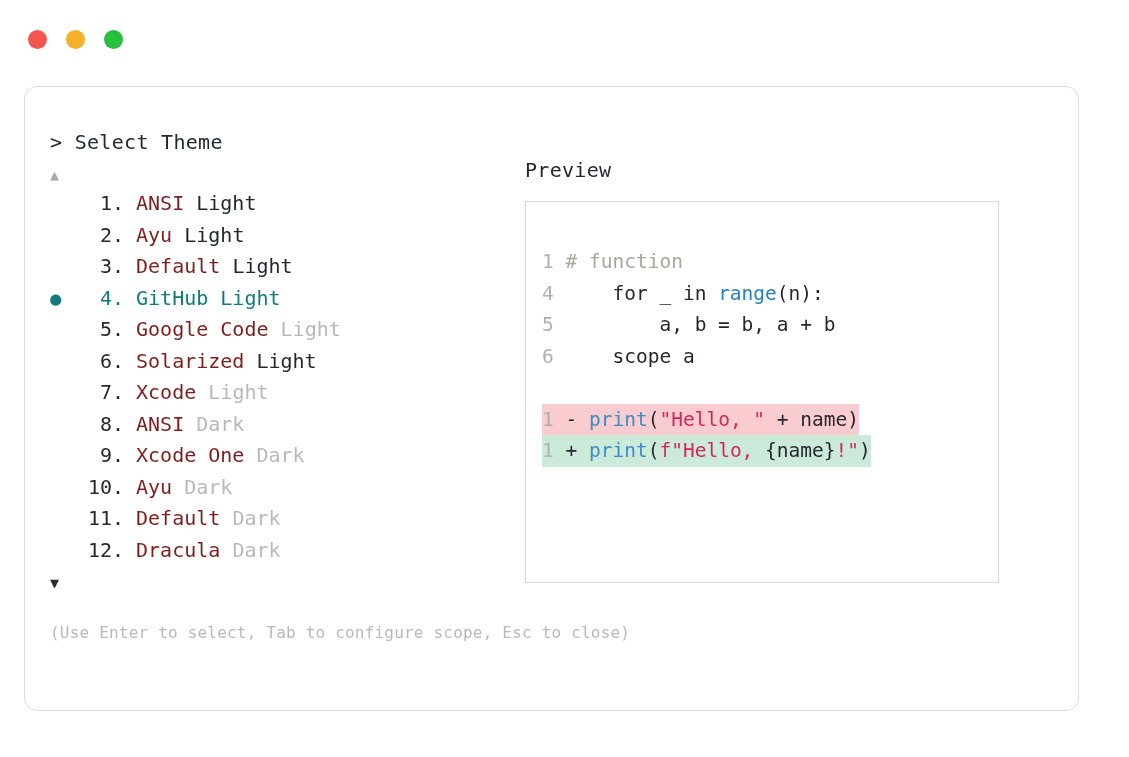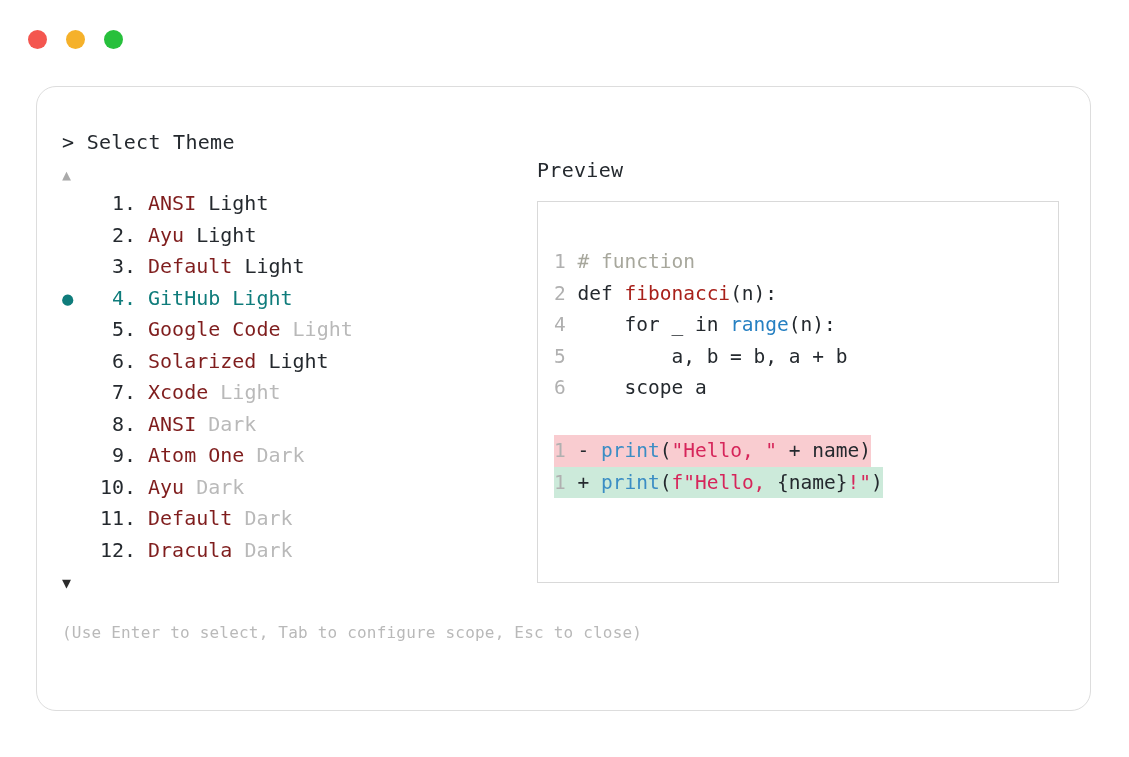--- a/index.html
+++ b/index.html
@@ -25,27 +25,27 @@
   }
   .dot {
     width: 19px;
     height: 19px;
     border-radius: 50%;
   }
 
   
   #card {
     position: absolute;
-    left: 36px;
+    left: 24px;
     top: 86px;
     width: 1055px;
     height: 625px;
     box-sizing: border-box;
     border: 1.5px solid #dddddd;
-    border-radius: 20px;
+    border-radius: 13px;
     background: #ffffff;
   }
 
   
   #left-col {
     position: absolute;
     left: 25px;
     top: 42px;
     width: 460px;
   }
@@ -116,21 +116,21 @@
     margin-top: 30px;
     font-size: 16px;
     color: #b9b9b9;
     white-space: pre;
     letter-spacing: 0.2px;
   }
 
   
   #preview-box {
     margin-top: 18px;
-    width: 522px;
+    width: 474px;
     height: 382px;
     box-sizing: border-box;
     border: 1.5px solid #d9d9d9;
     background: #ffffff;
     padding: 44px 0 0 16px;
   }
   .code-line {
     font-size: 19.5px;
     line-height: 31.5px;
     white-space: pre;
@@ -172,35 +172,34 @@
     <div class="scroll-arrow" id="arrow-up">▲</div>
     <div id="theme-list">
         <div class="theme-row"><span class="bullet-cell"></span><span class="idx-cell">1.</span><span class="name-cell"> ANSI </span><span class="suffix-cell">Light</span></div>
         <div class="theme-row"><span class="bullet-cell"></span><span class="idx-cell">2.</span><span class="name-cell"> Ayu </span><span class="suffix-cell">Light</span></div>
         <div class="theme-row"><span class="bullet-cell"></span><span class="idx-cell">3.</span><span class="name-cell"> Default </span><span class="suffix-cell">Light</span></div>
         <div class="theme-row selected"><span class="bullet-cell">●</span><span class="idx-cell">4.</span><span class="name-cell"> GitHub </span><span class="suffix-cell">Light</span></div>
         <div class="theme-row"><span class="bullet-cell"></span><span class="idx-cell">5.</span><span class="name-cell"> Google Code </span><span class="suffix-cell dim">Light</span></div>
         <div class="theme-row"><span class="bullet-cell"></span><span class="idx-cell">6.</span><span class="name-cell"> Solarized </span><span class="suffix-cell">Light</span></div>
         <div class="theme-row"><span class="bullet-cell"></span><span class="idx-cell">7.</span><span class="name-cell"> Xcode </span><span class="suffix-cell dim">Light</span></div>
         <div class="theme-row"><span class="bullet-cell"></span><span class="idx-cell">8.</span><span class="name-cell"> ANSI </span><span class="suffix-cell dim">Dark</span></div>
-        <div class="theme-row"><span class="bullet-cell"></span><span class="idx-cell">9.</span><span class="name-cell"> Atom One </span><span class="suffix-cell dim">Dark</span></div>
+        <div class="theme-row"><span class="bullet-cell"></span><span class="idx-cell">9.</span><span class="name-cell"> Xcode One </span><span class="suffix-cell dim">Dark</span></div>
         <div class="theme-row"><span class="bullet-cell"></span><span class="idx-cell">10.</span><span class="name-cell"> Ayu </span><span class="suffix-cell dim">Dark</span></div>
         <div class="theme-row"><span class="bullet-cell"></span><span class="idx-cell">11.</span><span class="name-cell"> Default </span><span class="suffix-cell dim">Dark</span></div>
         <div class="theme-row"><span class="bullet-cell"></span><span class="idx-cell">12.</span><span class="name-cell"> Dracula </span><span class="suffix-cell dim">Dark</span></div>
       </div>
     <div class="scroll-arrow" id="arrow-down">▼</div>
     <div id="help-text">(Use Enter to select, Tab to configure scope, Esc to close)</div>
   </div>
 
   <div id="right-col">
     <div class="col-heading">Preview</div>
     <div id="preview-box">
       <div id="code-body">
           <div class="code-line"><span class="ln">1</span><span class="tok-comment"> # function</span></div>
-          <div class="code-line"><span class="ln">2</span><span class="tok-plain"> def </span><span class="tok-func">fibonacci</span><span class="tok-plain">(n):</span></div>
           <div class="code-line"><span class="ln">4</span><span class="tok-plain">     for _ in </span><span class="tok-builtin">range</span><span class="tok-plain">(n):</span></div>
           <div class="code-line"><span class="ln">5</span><span class="tok-plain">         a, b = b, a + b</span></div>
           <div class="code-line"><span class="ln">6</span><span class="tok-plain">     scope a</span></div>
         </div>
       <div class="blank-line"></div>
       <div id="diff-body">
           <div class="code-line diff-del"><span class="ln">1</span><span class="tok-plain"> - </span><span class="tok-call">print</span><span class="tok-plain">(</span><span class="tok-str">"Hello, "</span><span class="tok-plain"> + name)</span></div>
           <div class="code-line diff-add"><span class="ln">1</span><span class="tok-plain"> + </span><span class="tok-call">print</span><span class="tok-plain">(</span><span class="tok-str">f"Hello, </span><span class="tok-plain">{name}</span><span class="tok-str">!"</span><span class="tok-plain">)</span></div>
         </div>
     </div>

